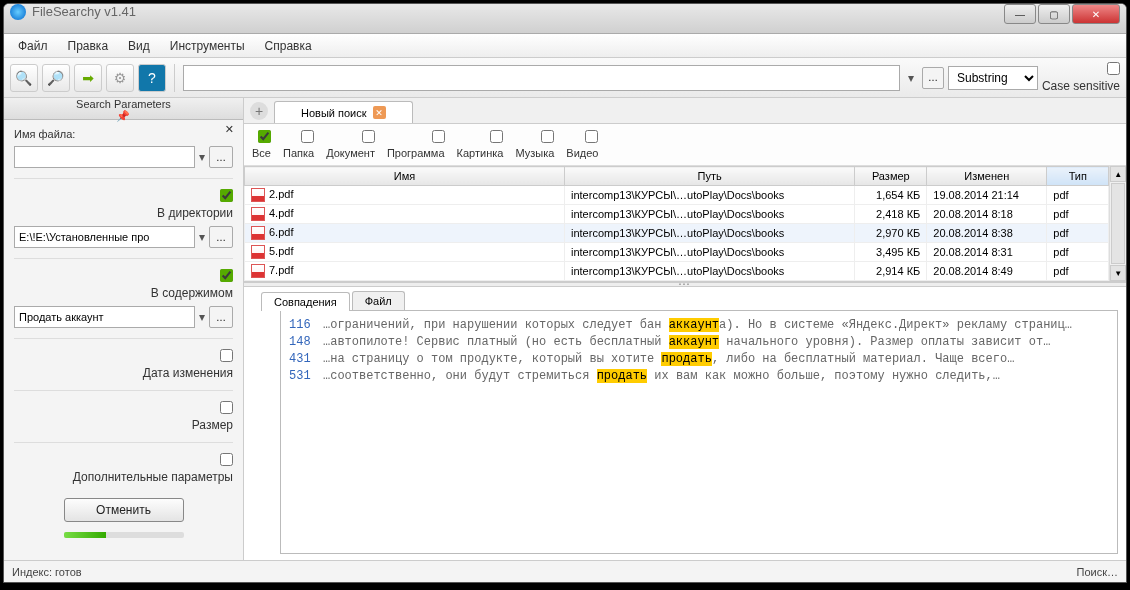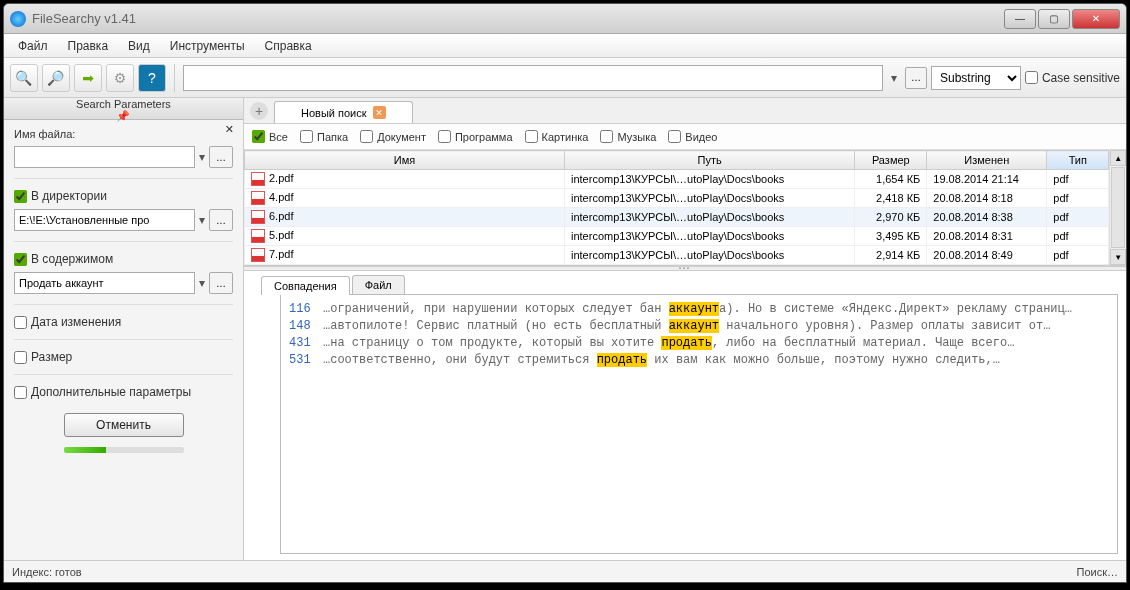--- a/index.html
+++ b/index.html
@@ -1,33 +1,33 @@
 <!DOCTYPE html>
 <html><head>
 <meta charset="utf-8">
 <style>
 * { box-sizing: border-box; margin: 0; padding: 0; }
 body { font-family: "Segoe UI", Tahoma, sans-serif; font-size: 12px; background: #000; width: 1130px; height: 590px; overflow: hidden; }
 .window { width: 1124px; height: 580px; margin: 3px; background: #fff; border: 1px solid #555; border-radius: 6px 6px 0 0; overflow: hidden; display: flex; flex-direction: column; box-shadow: 0 0 4px rgba(0,0,0,.5); }
-.titlebar { height: 30px; background: linear-gradient(to bottom, #e8e8e8, #d0d0d0); display: flex; align-items: center; padding: 0 6px; border-bottom: 1px solid #aaa; }
+.titlebar { height: 30px; background: linear-gradient(to bottom, #e8e8e8, #d0d0d0); display: flex; align-items: flex-start; padding: 0 6px; border-bottom: 1px solid #aaa; }
 .titlebar .icon { width: 16px; height: 16px; border-radius: 50%; background: radial-gradient(circle, #6cf, #06c); margin-right: 6px; }
 .titlebar .title { color: #666; font-size: 13px; flex: 1; }
 .win-btns { display: flex; gap: 2px; }
 .win-btns .btn { width: 32px; height: 20px; background: linear-gradient(to bottom, #eee, #ccc); border: 1px solid #888; border-radius: 3px; display:flex; align-items:center; justify-content:center; font-size:10px; color:#333; }
 .win-btns .close { background: linear-gradient(to bottom, #e88, #c33); color:#fff; width:48px; }
 .menubar { height: 24px; background: linear-gradient(to bottom, #fff, #eee); display: flex; align-items: center; padding: 0 6px; border-bottom: 1px solid #ccc; gap:4px; }
 .menubar .item { padding: 2px 8px; color: #333; }
 .toolbar { height: 40px; background: linear-gradient(to bottom, #fafafa, #eaeaea); display: flex; align-items: center; padding: 2px 6px; border-bottom: 1px solid #ccc; gap: 4px; }
 .toolbar .tbtn { width: 28px; height: 28px; background: linear-gradient(to bottom, #fff, #e8e8e8); border: 1px solid #ccc; border-radius: 3px; display:flex; align-items:center; justify-content:center; font-size:14px; }
 .toolbar .sep { width:1px; height:28px; background:#ccc; margin: 0 4px; }
 .toolbar .search-input { flex: 1; height: 26px; border: 1px solid #aaa; padding: 0 6px; font-size:12px; background:#fff; }
 .toolbar .small-btn { width:22px; height:22px; border:1px solid #aaa; background:#f4f4f4; border-radius:2px; display:flex; align-items:center; justify-content:center; font-size:10px; }
 .toolbar select, .combo { height: 24px; border: 1px solid #aaa; background: #fff; font-size:12px; padding: 0 4px; }
 .toolbar .mode { width: 90px; }
-.cbx { display:inline-flex; align-items:center; gap:4px; color:#333; }
+.cbx { display:inline-flex; align-items:flex-end; gap:4px; color:#333;flex-direction:column; }
 .cbx input { width:13px; height:13px; }
 .body-area { flex:1; display:flex; overflow:hidden; }
 .sidebar { width: 240px; background: #f4f4f4; border-right: 1px solid #ccc; display:flex; flex-direction:column; }
 .panel-hdr { height:22px; background: linear-gradient(to bottom, #f0f0f0, #ddd); display:flex; align-items:center; padding:0 6px; border-bottom:1px solid #bbb; font-size:11px; color:#333;flex-direction:column; }
 .panel-hdr .x { margin-left:auto; padding:0 3px; cursor:pointer; }
 .panel-hdr .pin { padding:0 3px; }
 .panel-body { padding: 8px 10px; display:flex; flex-direction:column; gap:6px; flex:1; }
 .panel-body .label { font-size:11px; color:#333; }
 .row { display:flex; gap:4px; align-items:center; }
 .row .combo, .row input[type=text] { flex:1; height:22px; border:1px solid #aaa; background:#fff; font-size:11px; padding:0 4px; }

